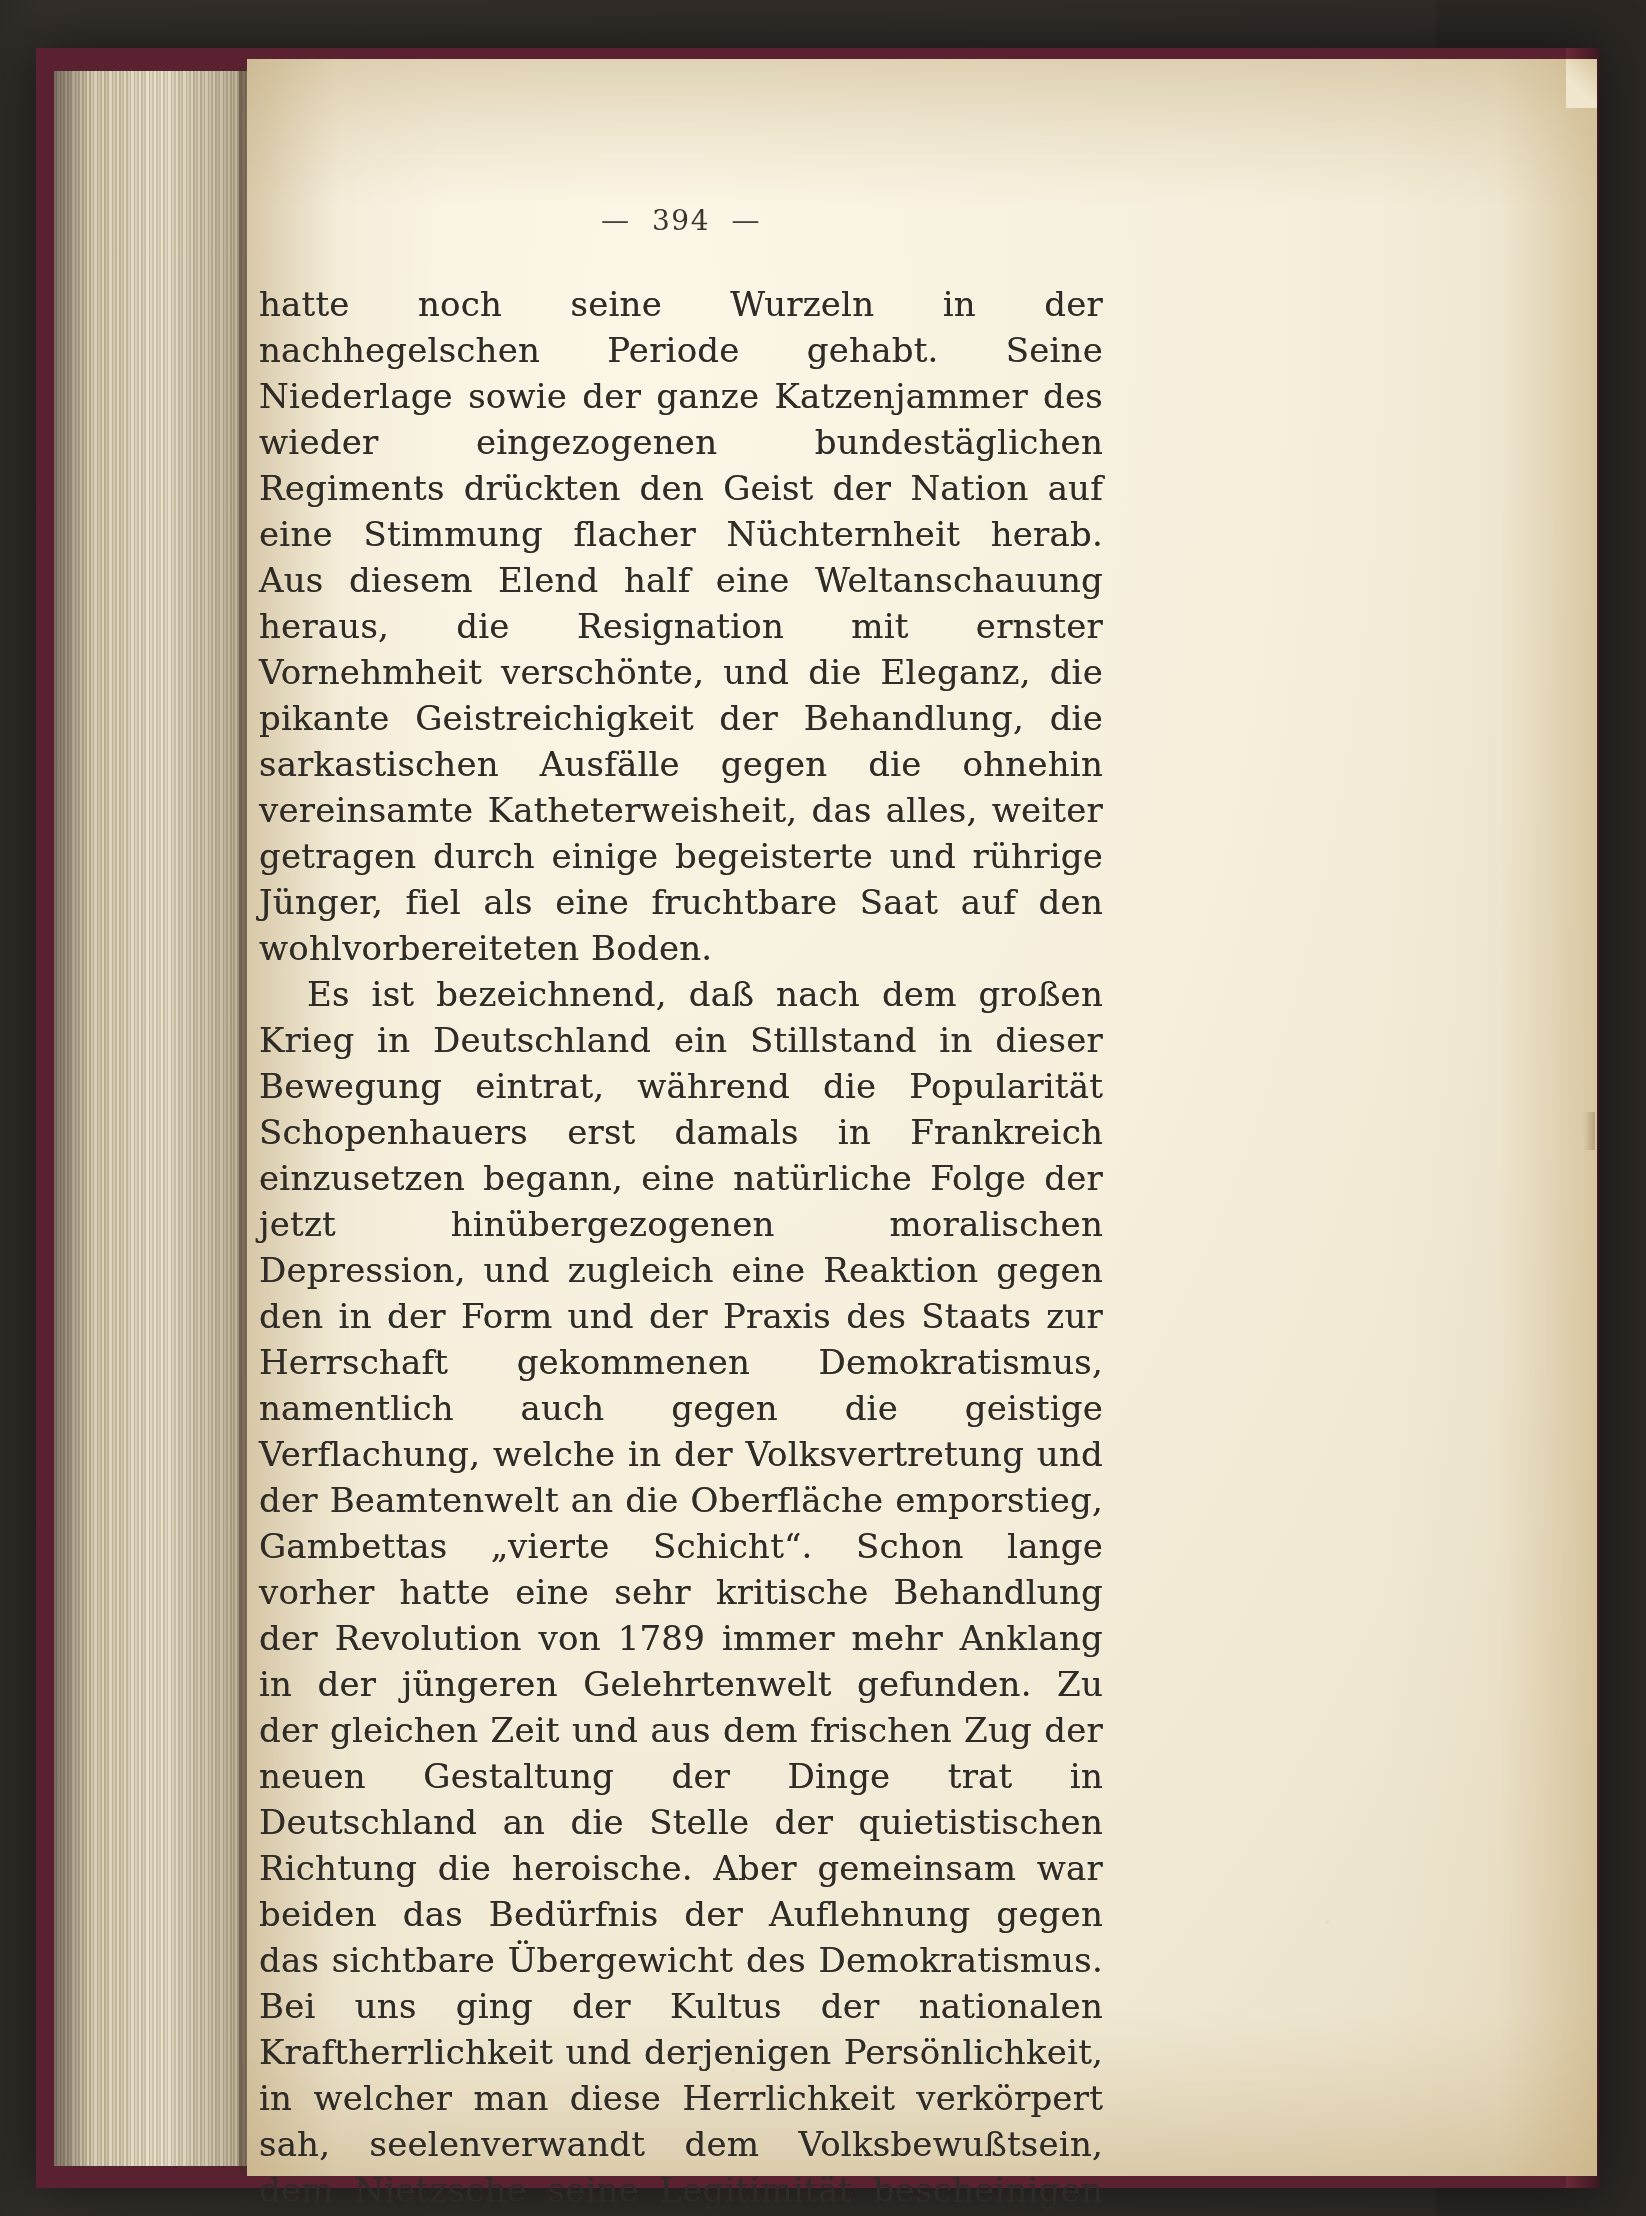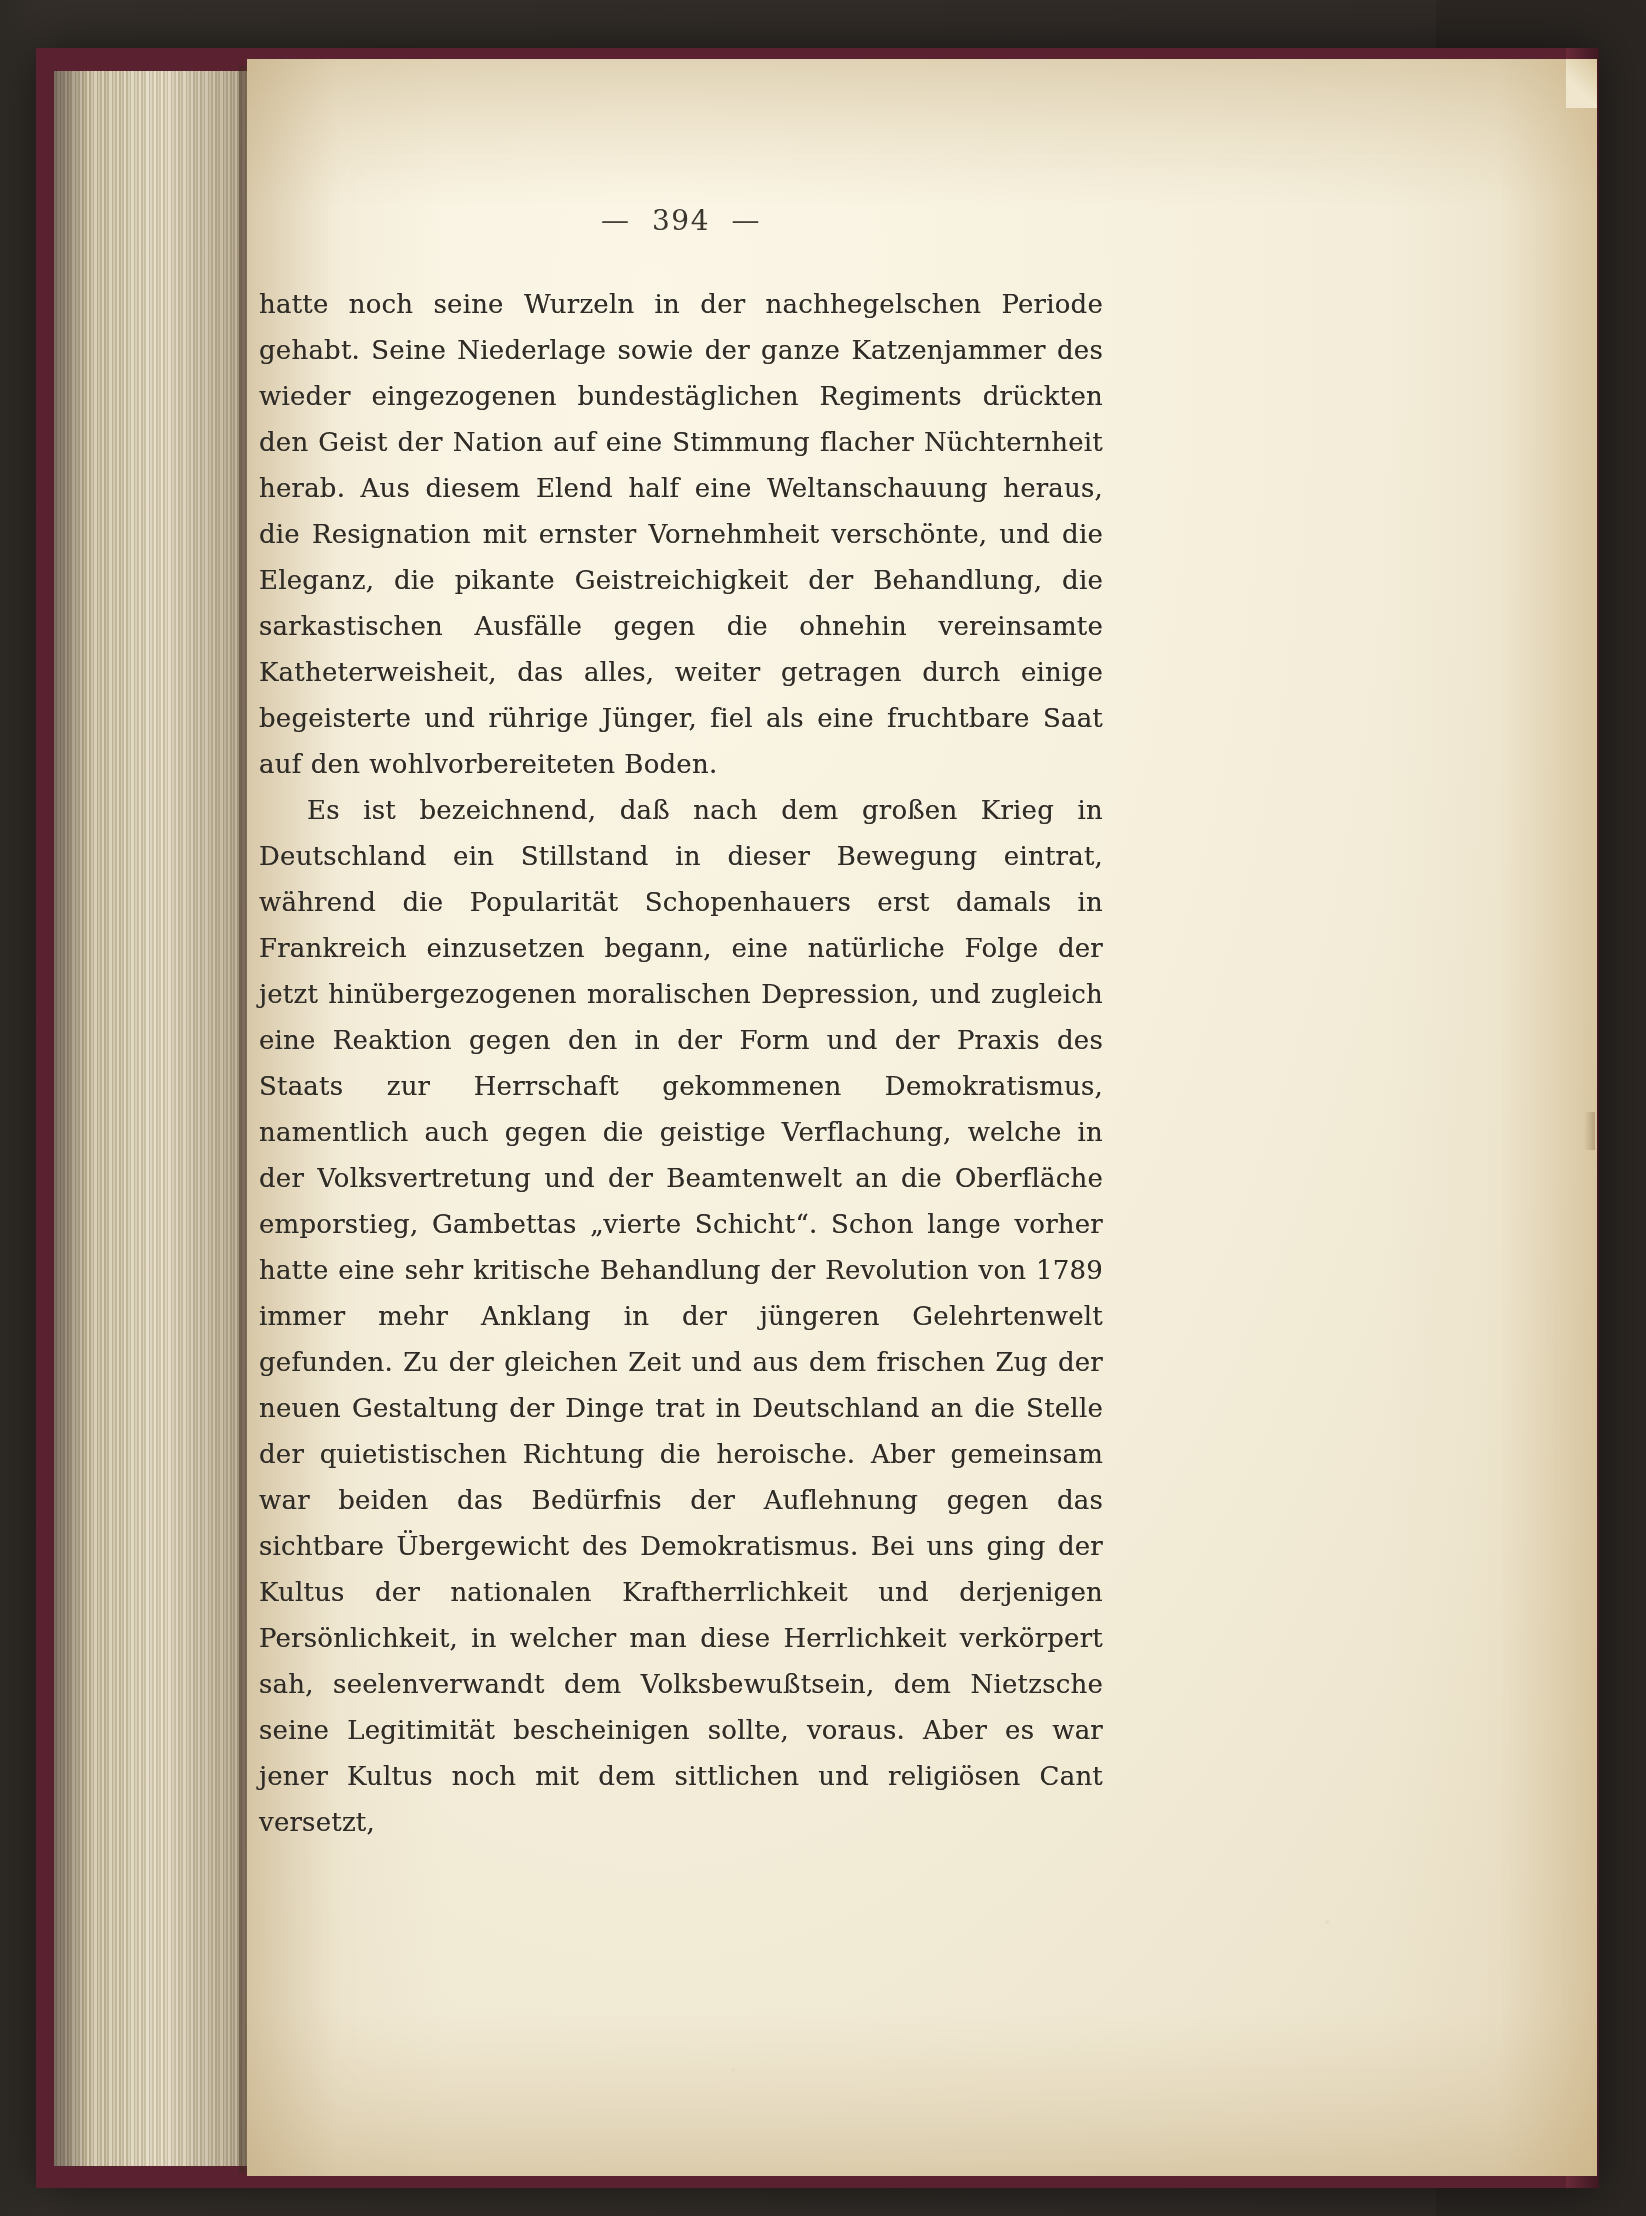--- a/index.html
+++ b/index.html
@@ -150,21 +150,21 @@
   }
   .folio .dash {
     display: inline-block;
     margin: 0 21.4px;
     color: #46423a;
   }
 
   p.body {
     margin: 0;
     font-family: "DejaVu Serif", serif;
-    font-size: 26px;
+    font-size: 34px;
     line-height: 46px;
     color: #2f2c27;
     text-align: justify;
     text-justify: inter-word;
     letter-spacing: 0.2px;
     word-spacing: 0.8px;
     
     -webkit-font-smoothing: antialiased;
     text-shadow: 0 0 0.5px rgba(40,35,28,0.55);
   }

